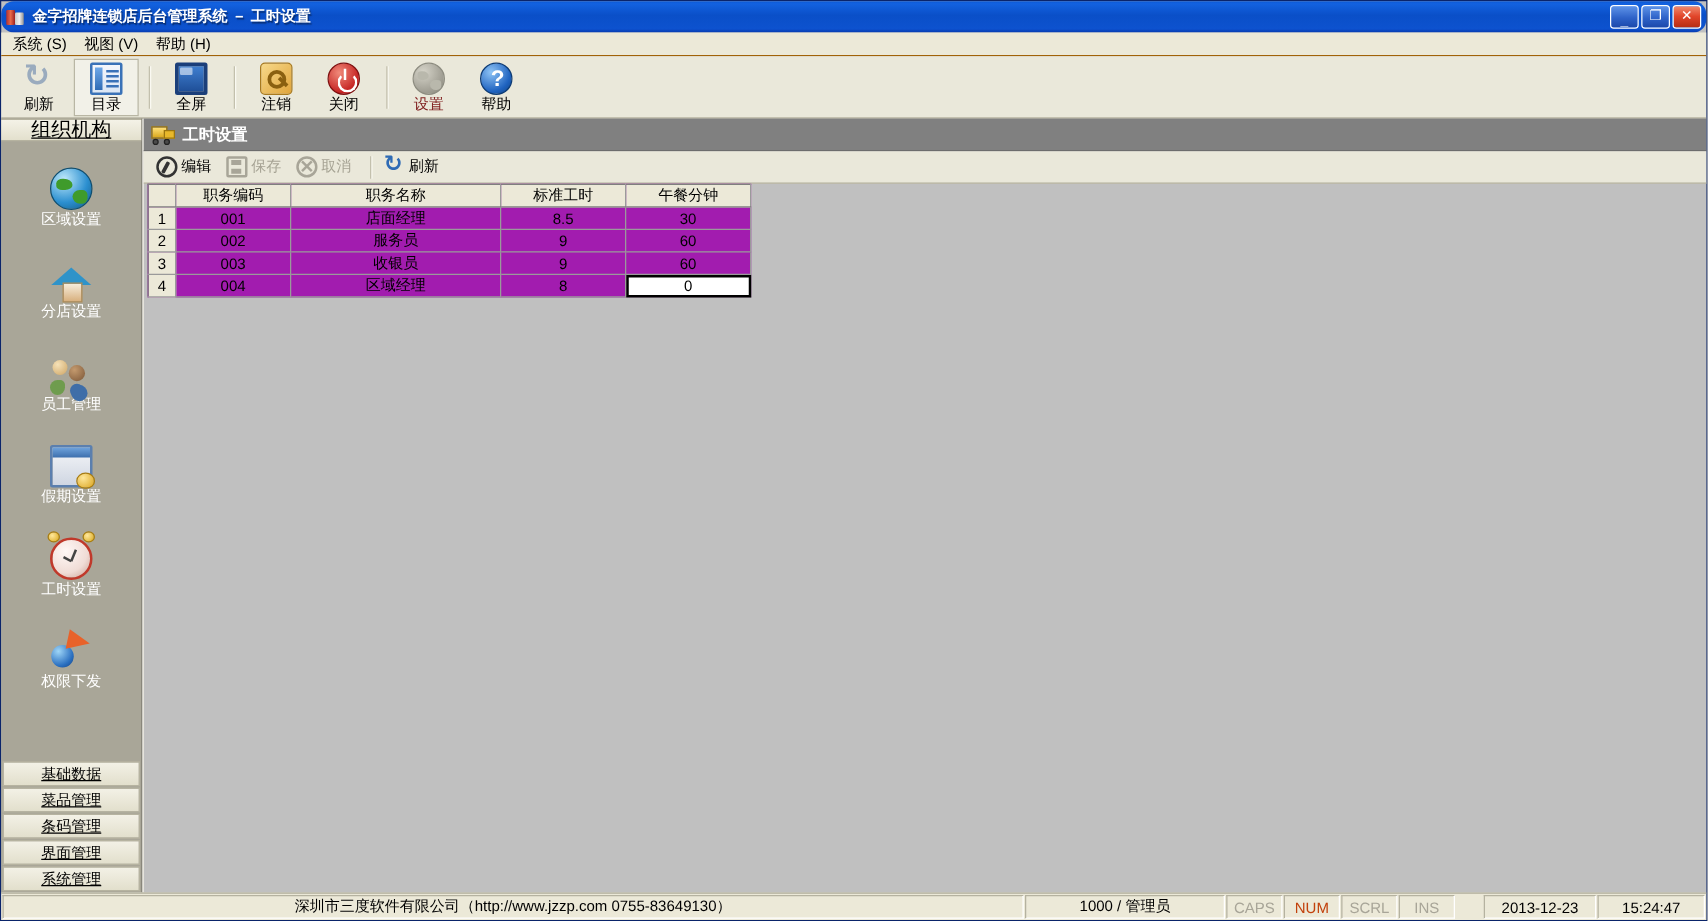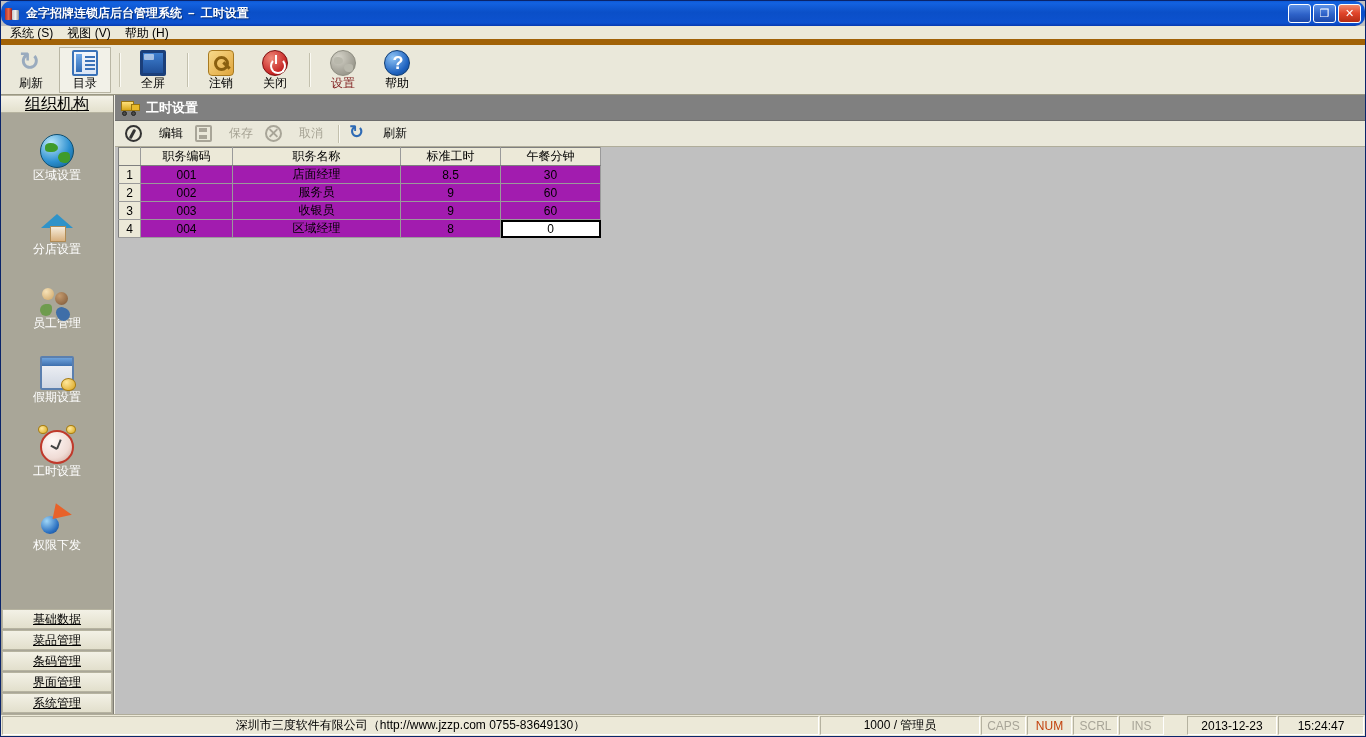--- a/index.html
+++ b/index.html
@@ -56,21 +56,21 @@
   .winbtn.close { background: linear-gradient(to bottom,#f08a6e,#e1452a 48%,#b52c13); }
   .winbtn .g { color: #fff; font-size: 11px; line-height: 1; font-weight: bold; }
   .winbtn.min .g { position: relative; top: 4px; }
 
   
   .menubar {
     height: 19px; flex: 0 0 19px;
     background: #ece9d8;
     display: flex; align-items: center;
     padding-left: 2px;
-    border-bottom: 6px solid #a16207;
+    border-bottom: 1px solid #a16207;
   }
   .menuitem {
     padding: 2px 7px; font-size: 12px; color: #000;
     line-height: 14px; white-space: nowrap;
   }
 
   
   .toolbar {
     height: 50px; flex: 0 0 50px;
     background: #eae8da;
@@ -319,21 +319,21 @@
     font-size: 13px; font-weight: bold; color: #ffffff;
   }
   .actionbar {
     height: 26px; flex: 0 0 26px;
     background: #eae8da;
     display: flex; align-items: center;
     padding-left: 7px;
     border-bottom: 1px solid #b0ad9a;
   }
   .abtn {
-    display: flex; align-items: center; gap: 17px;
+    display: flex; align-items: center; gap: 3px;
     padding: 2px 6px 2px 2px; margin-right: 2px;
     font-size: 12px; color: #000;
     border: 1px solid transparent;
   }
   .abtn.disabled { color: #a6a394; }
   .abtn .a-ico { width: 17px; height: 17px; position: relative; flex: 0 0 17px; }
   .a-ico.edit { border: 2px solid #333; border-radius: 50%; }
   .a-ico.edit::before {
     content:""; position:absolute; left:4px; top:2px; width:3px; height:10px;
     background:#333; transform: rotate(28deg); border-radius: 1px;

